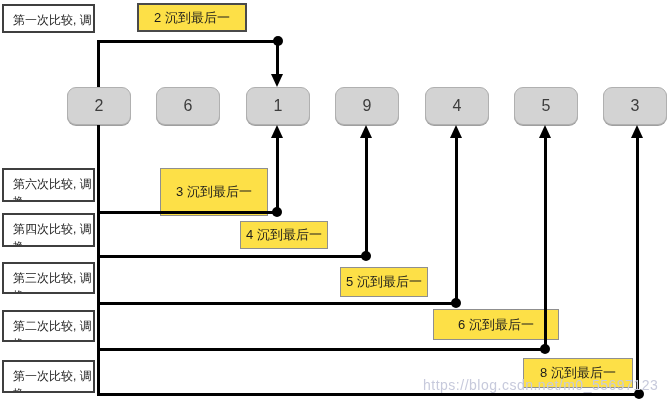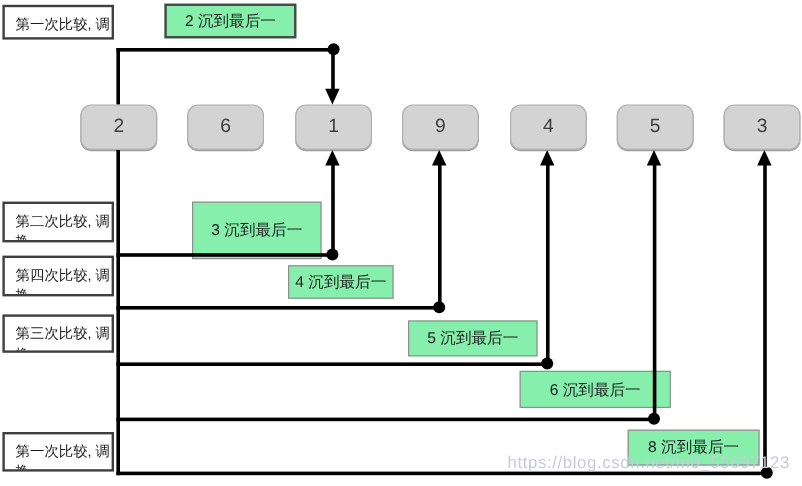--- a/index.html
+++ b/index.html
@@ -10,21 +10,21 @@
   #canvas{position:relative;width:668px;height:405px;background:#ffffff;overflow:hidden;
           font-family:"Liberation Sans","DejaVu Sans",sans-serif;}
   .nbox{position:absolute;width:64px;height:38px;background:var(--box-fill);
         border:1px solid var(--box-border);border-radius:9px;box-sizing:border-box;
         display:flex;align-items:center;justify-content:center;
         font-size:16px;color:#3d3d3d;box-shadow:0 1px 0 #9f9f9f;}
   .clabel{position:absolute;left:2px;width:93px;box-sizing:border-box;background:#ffffff;
           border:2px solid var(--label-border);overflow:hidden;padding:6px 0 0 9px;
           font-size:12px;line-height:17px;color:var(--text);white-space:nowrap;}
   .clabel .l2{display:block;font-size:11px;}
-  .slabel{position:absolute;box-sizing:border-box;background:#86efac;
+  .slabel{position:absolute;box-sizing:border-box;background:#fde047;
           border:1px solid var(--soft-border);display:flex;align-items:center;justify-content:center;
           font-size:13px;color:var(--text);white-space:nowrap;}
   .slabel.strong{border:2px solid #4a4a4a;}
   .hline,.vline{position:absolute;background:var(--line);}
   .hline{height:3px;} .vline{width:3px;}
   .dot{position:absolute;width:10px;height:10px;border-radius:50%;background:var(--line);}
   .arrow-up{position:absolute;width:0;height:0;border-left:6px solid transparent;
             border-right:6px solid transparent;border-bottom:13px solid var(--line);}
   .arrow-down{position:absolute;width:0;height:0;border-left:6px solid transparent;
               border-right:6px solid transparent;border-top:13px solid var(--line);}
@@ -41,40 +41,44 @@
   <div class="nbox" style="left:335px;top:87px">9</div>
   <div class="nbox" style="left:425px;top:87px">4</div>
   <div class="nbox" style="left:514px;top:87px">5</div>
   <div class="nbox" style="left:603px;top:87px">3</div>
 
   <div class="clabel" style="top:4px;height:29px">
     <span>第一次比较, 调</span>
     <span class="l2">换</span>
   </div>
   <div class="clabel" style="top:168px;height:34px">
-    <span>第二次比较, 调</span>
+    <span>第六次比较, 调</span>
     <span class="l2">换</span>
   </div>
   <div class="clabel" style="top:213px;height:34px">
     <span>第四次比较, 调</span>
     <span class="l2">换</span>
   </div>
   <div class="clabel" style="top:262px;height:32px">
     <span>第三次比较, 调</span>
     <span class="l2">换</span>
   </div>
+  <div class="clabel" style="top:310px;height:32px">
+    <span>第二次比较, 调</span>
+    <span class="l2">换</span>
+  </div>
   <div class="clabel" style="top:360px;height:33px">
     <span>第一次比较, 调</span>
     <span class="l2">换</span>
   </div>
 
   <div class="slabel strong" style="left:137px;top:3px;width:110px;height:29px">2 沉到最后一</div>
   <div class="slabel" style="left:160px;top:168px;width:108px;height:48px">3 沉到最后一</div>
   <div class="slabel" style="left:240px;top:221px;width:88px;height:28px">4 沉到最后一</div>
-  <div class="slabel" style="left:340px;top:267px;width:108px;height:30px">5 沉到最后一</div>
+  <div class="slabel" style="left:340px;top:267px;width:88px;height:30px">5 沉到最后一</div>
   <div class="slabel" style="left:433px;top:309px;width:126px;height:31px">6 沉到最后一</div>
   <div class="slabel" style="left:523px;top:358px;width:110px;height:30px">8 沉到最后一</div>
 
   <div class="vline" style="left:97px;top:40px;height:47px"></div>
   <div class="hline" style="left:97px;top:40px;width:183px"></div>
   <div class="dot" style="left:273px;top:36px"></div>
   <div class="vline" style="left:276px;top:43px;height:34px"></div>
   <div class="arrow-down" style="left:271px;top:74px"></div>
 
   <div class="vline" style="left:97px;top:125px;height:271px"></div>

